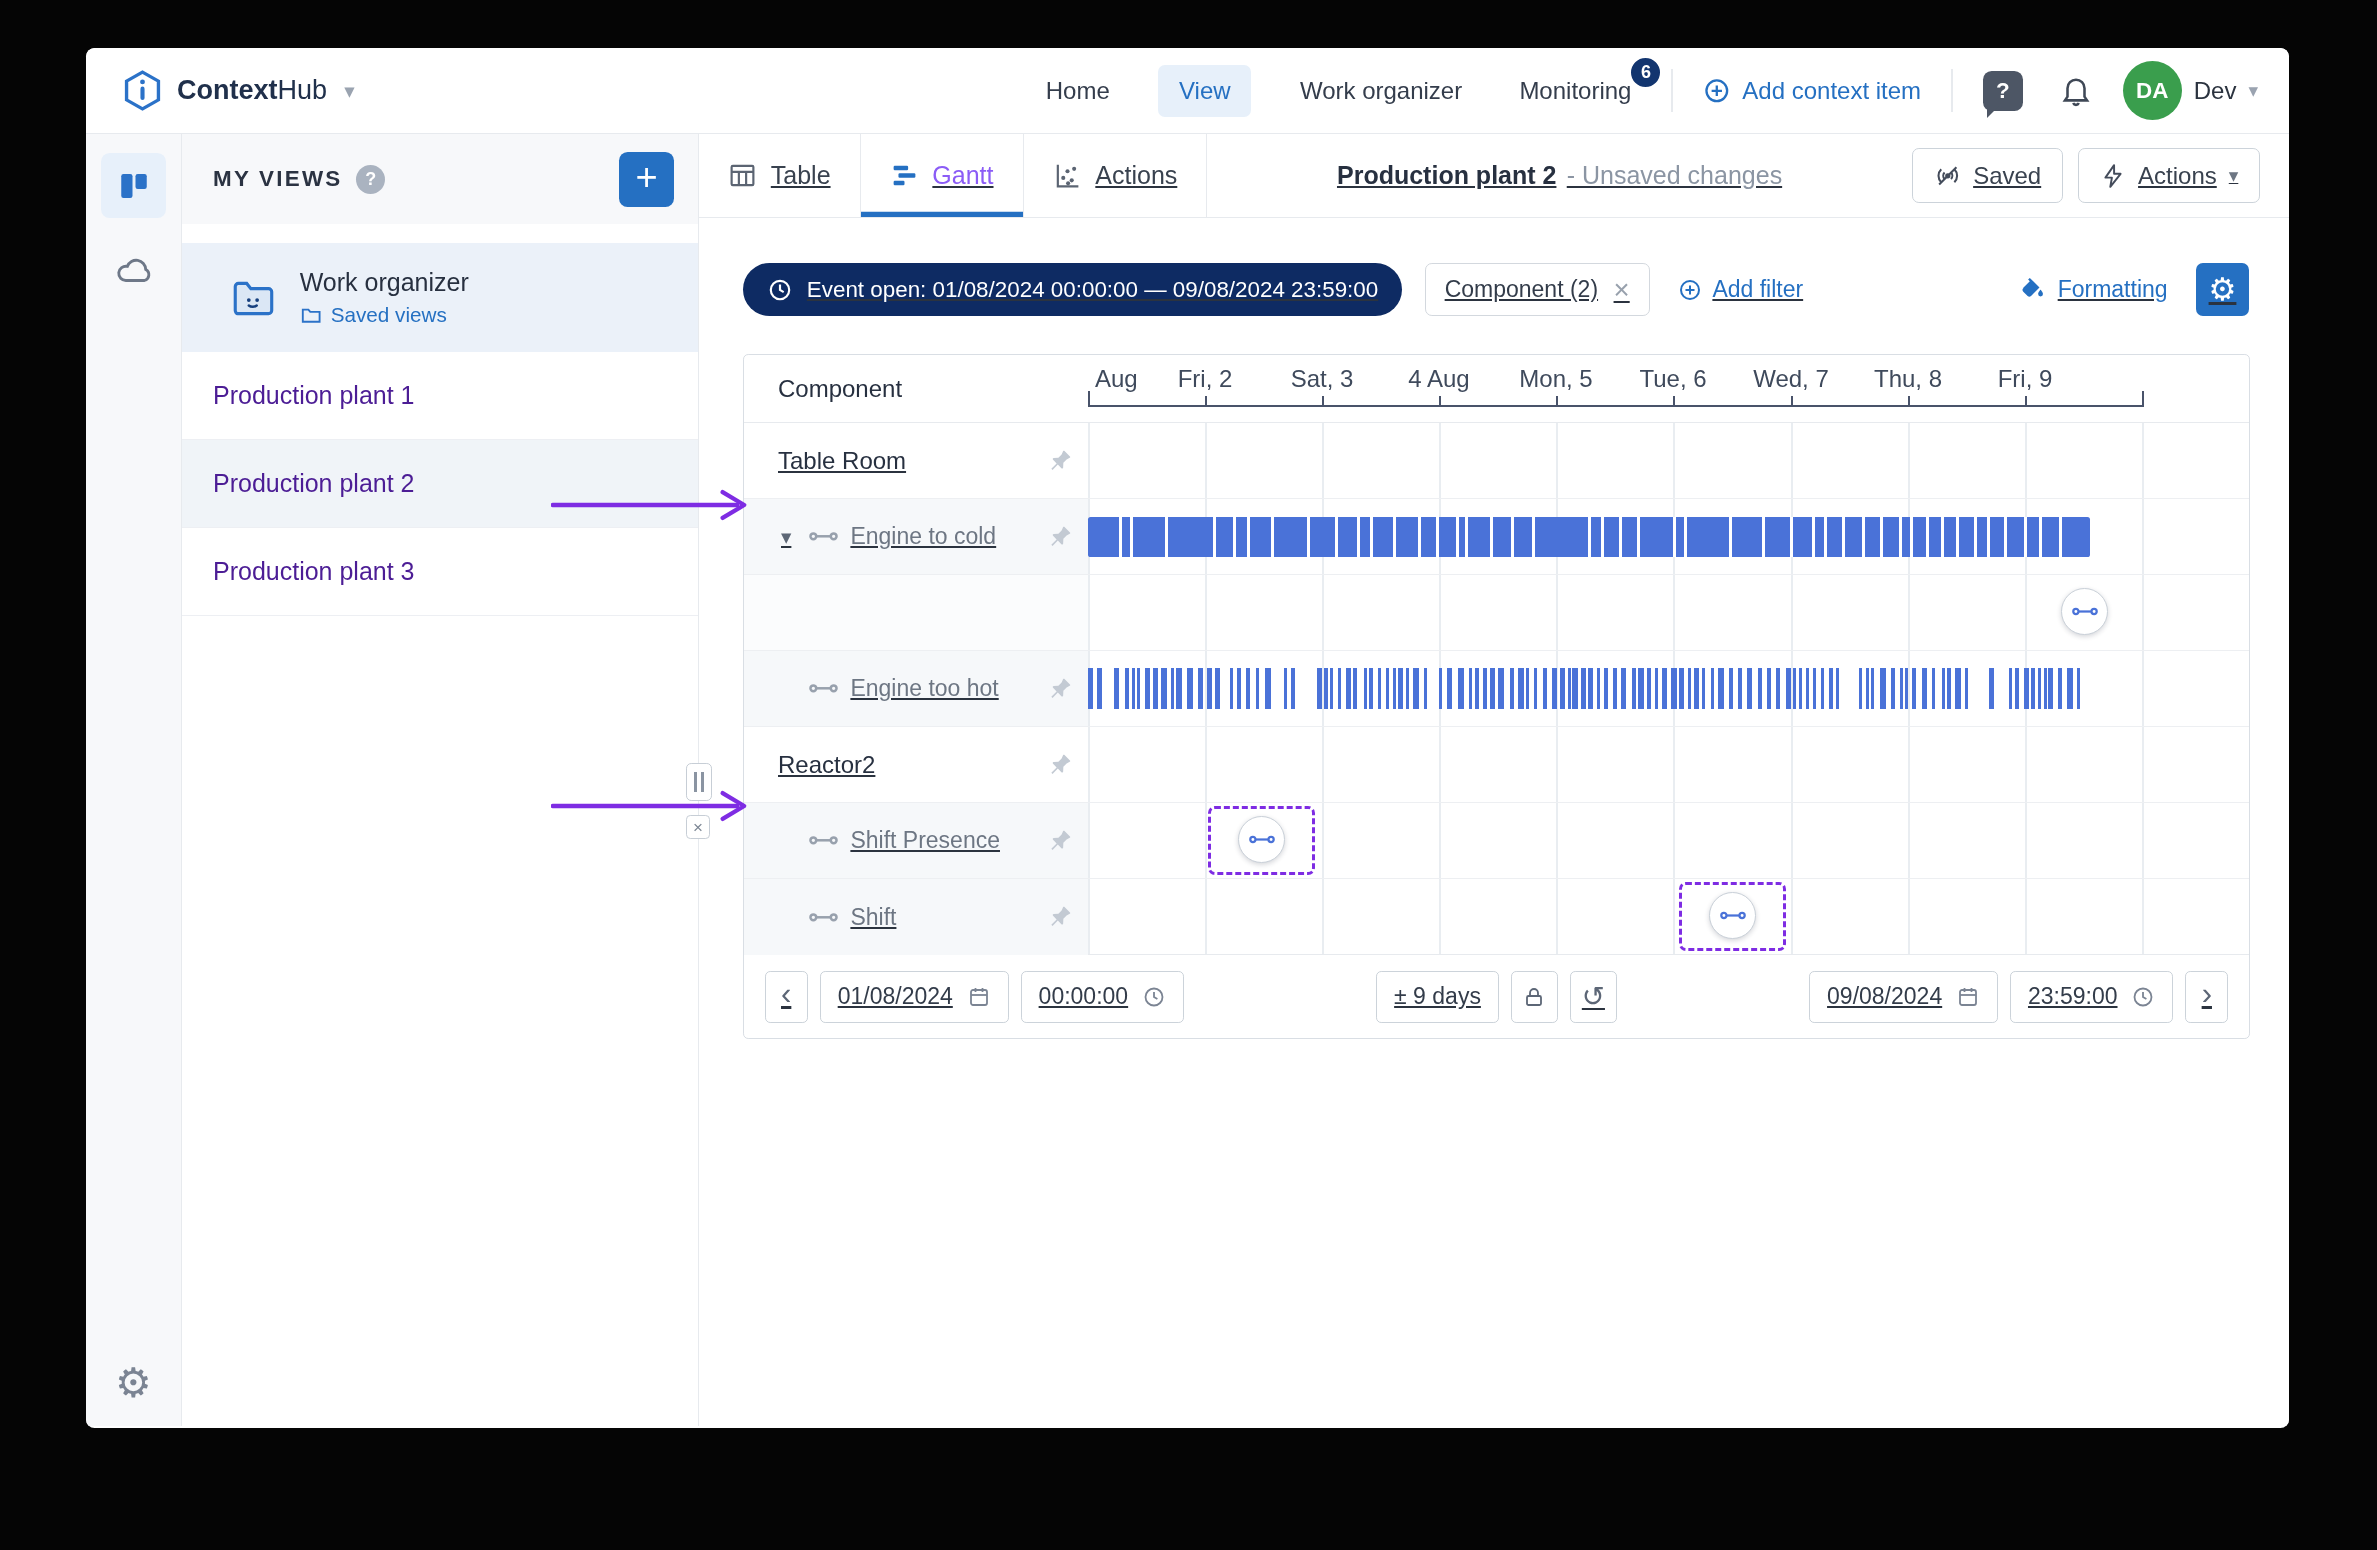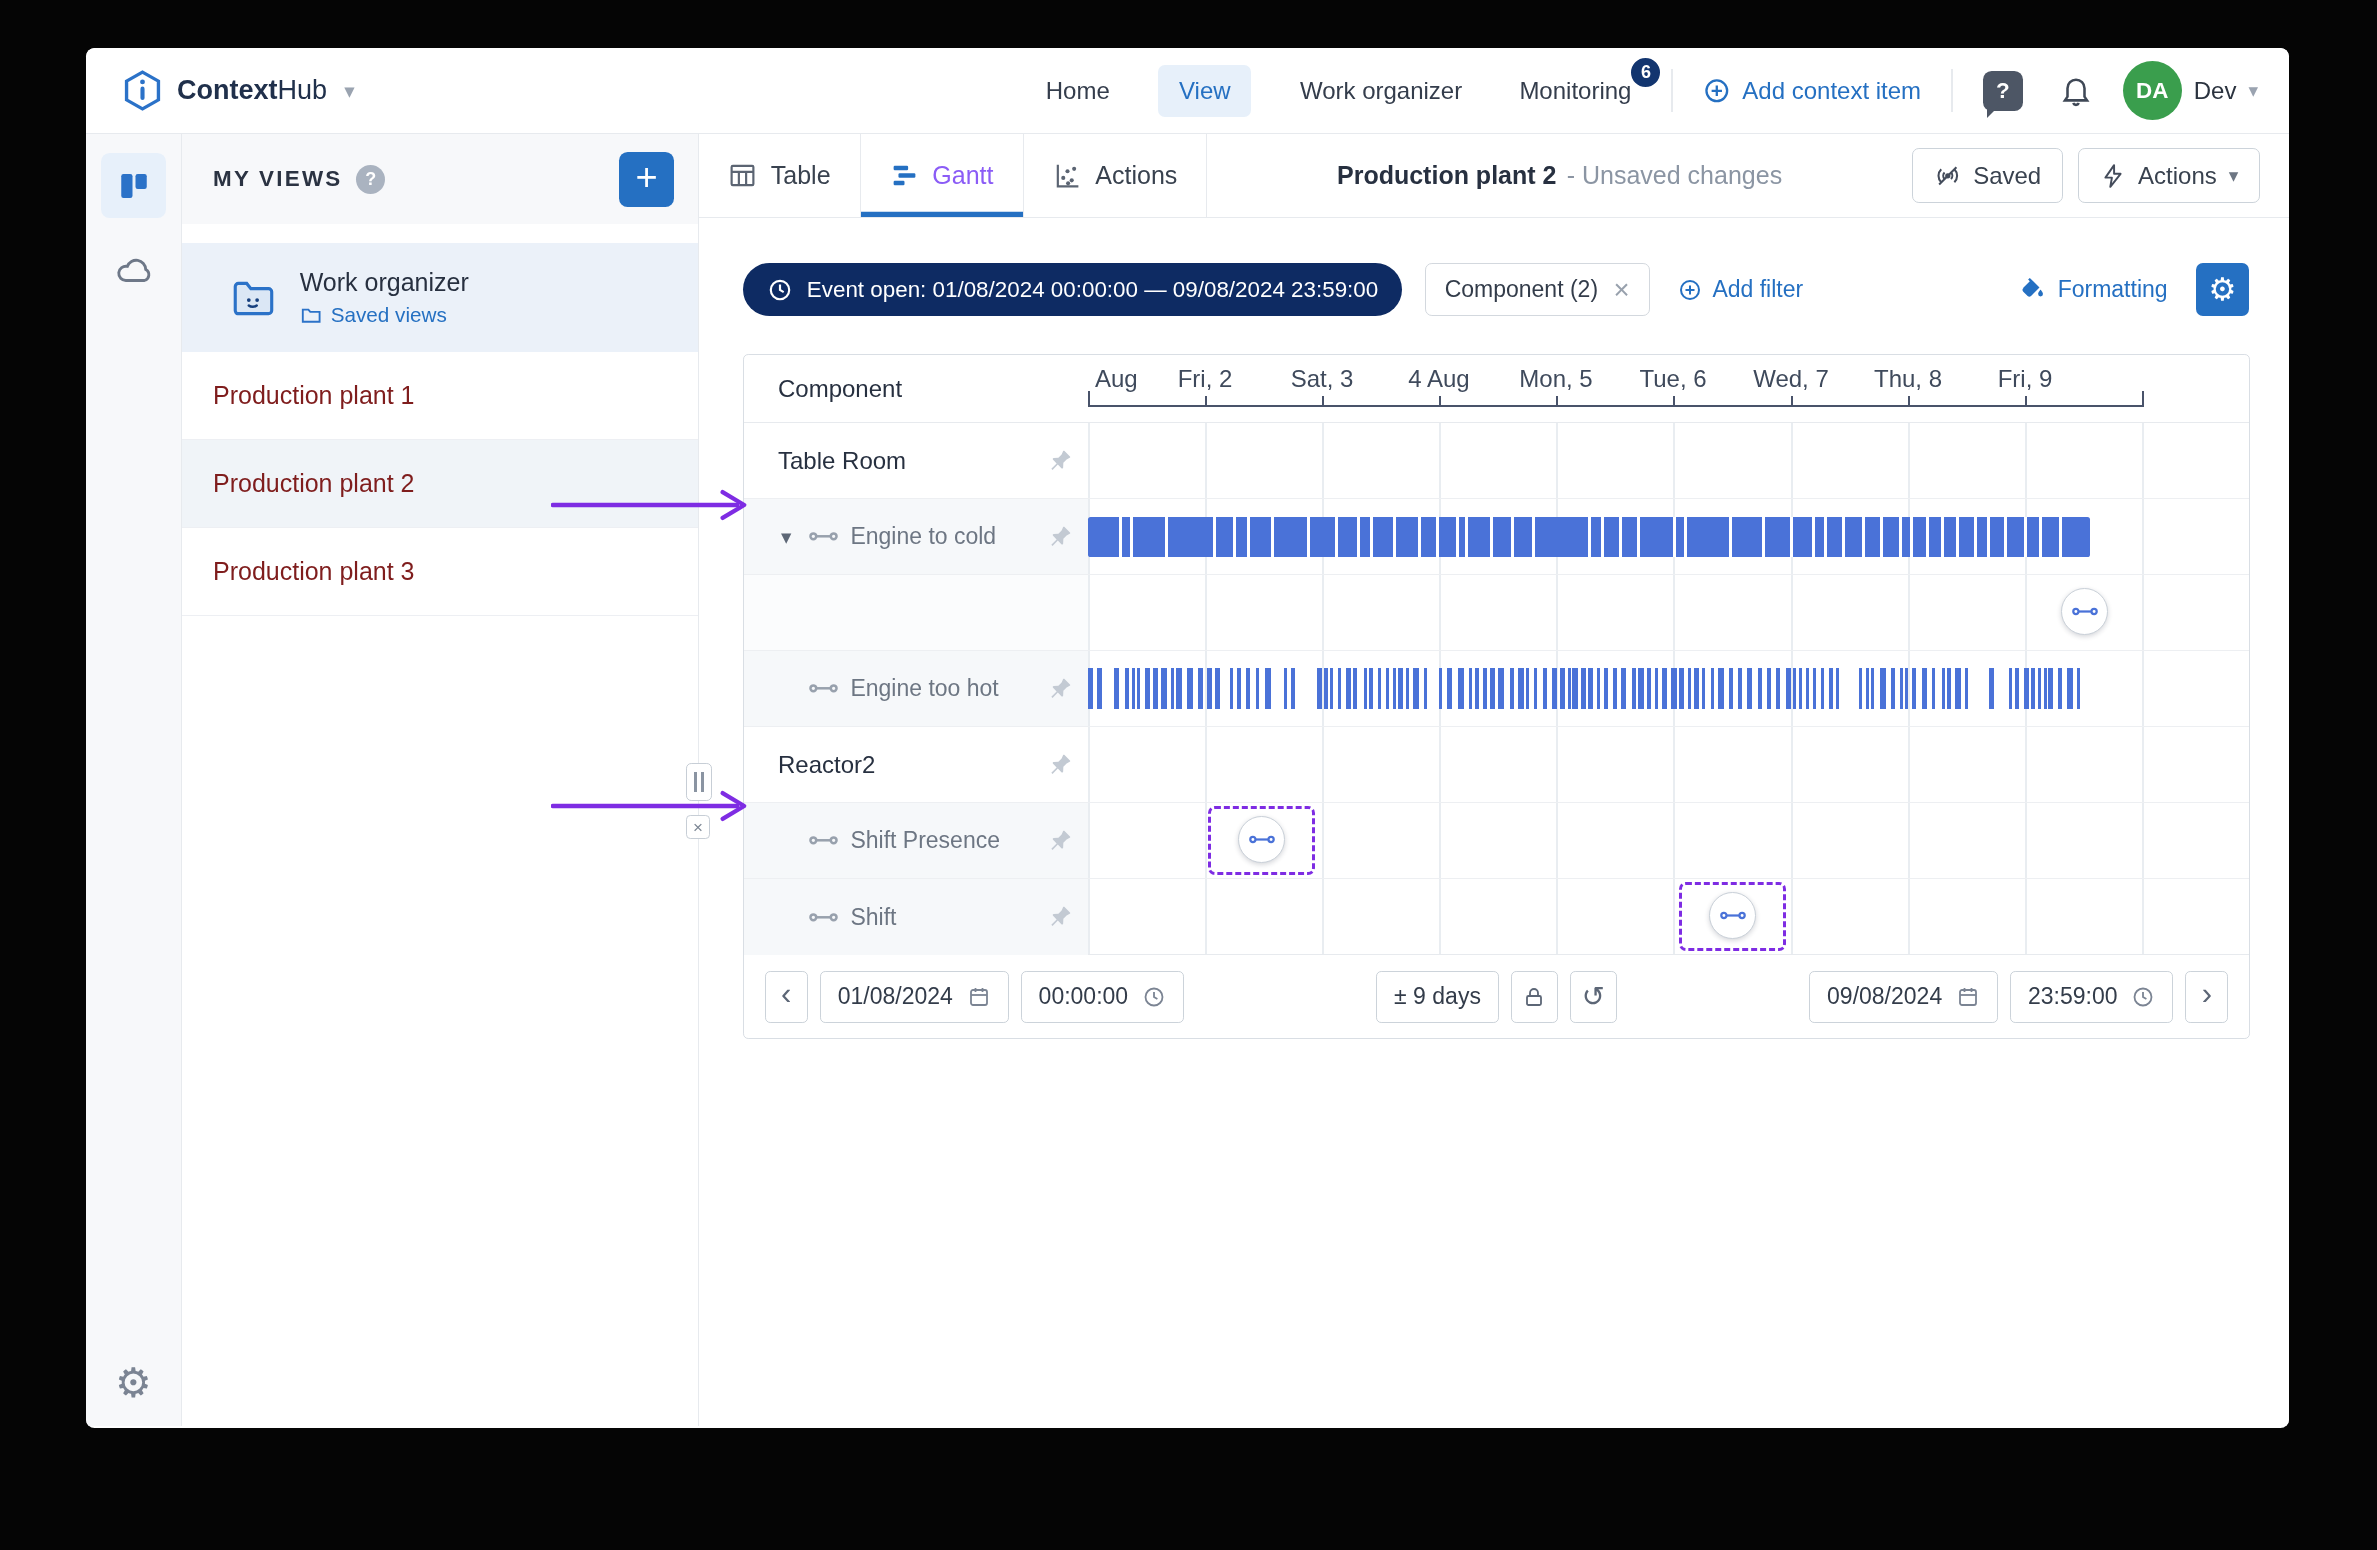--- a/index.html
+++ b/index.html
@@ -36,24 +36,24 @@
   .rail-gear{position:absolute;bottom:20.7px;left:50%;transform:translateX(-50%);font-size:41px;color:#7b8493;background:none;border:none;cursor:pointer;line-height:1;}
 
   .sidebar{width:517px;border-right:1.7px solid #e7eaee;display:flex;flex-direction:column;background:#fff;flex-shrink:0;}
   .sb-head{height:90px;display:flex;align-items:center;padding:0 24px 0 31px;background:#f7f8fa;}
   .sb-title{font-weight:700;font-size:22.4px;letter-spacing:0.1em;color:#2b3342;}
   .sb-help{width:29px;height:29px;border-radius:50%;background:#aab3c0;color:#fff;font-size:18px;font-weight:700;display:flex;align-items:center;justify-content:center;margin-left:13.8px;cursor:pointer;}
   .sb-add{margin-left:auto;width:55px;height:55px;border-radius:8.6px;background:#2570c2;color:#fff;font-size:38px;border:none;display:flex;align-items:center;justify-content:center;line-height:1;cursor:pointer;padding-bottom:5.2px;}
   .ws-card{height:109px;margin-top:19px;background:#ebf1f9;display:flex;align-items:center;gap:20.7px;padding:0 24px 0 47px;cursor:pointer;}
   .ws-title{font-size:25px;color:#273040;}
   .ws-sub{display:flex;align-items:center;gap:8.6px;color:#2570c2;font-size:20.7px;margin-top:6.9px;}
-  .view-item{height:88px;display:flex;align-items:center;padding:0 31px;font-size:25px;color:#7f1d1d;border-bottom:1.7px solid #edeff3;cursor:pointer;background:#fff;}
+  .view-item{height:88px;display:flex;align-items:center;padding:0 31px;font-size:25px;color:#4c1d95;border-bottom:1.7px solid #edeff3;cursor:pointer;background:#fff;}
   .view-item.selected{background:#f0f4f8;}
 
-  .main{flex:1;display:flex;flex-direction:column;background:#fff;min-width:0;}
+  .main{flex:1;display:flex;flex-direction:column;background:#fff;min-width:0;text-decoration:underline;}
   .tabbar{height:84px;display:flex;align-items:stretch;border-bottom:1.7px solid #e7eaee;flex-shrink:0;}
   .tab{display:flex;align-items:center;gap:13.8px;padding:0 29px;border-right:1.7px solid #e7eaee;font-size:25px;color:#39424f;cursor:pointer;white-space:nowrap;}
   .tab.active{color:#8b5cf6;box-shadow:inset 0 -5.2px 0 #2570c2;}
   .view-title{flex:1;display:flex;align-items:center;justify-content:center;gap:10.3px;font-size:25px;min-width:0;}
   .vt-main{font-weight:700;color:#273040;white-space:nowrap;}
   .vt-sub{color:#8b95a3;white-space:nowrap;}
   .tb-right{display:flex;align-items:center;gap:15.5px;padding-right:29px;}
   .btn-outline{display:flex;align-items:center;gap:12px;height:55px;padding:0 20.7px;border:1.7px solid #ccd3da;border-radius:6.9px;background:#fff;font-size:24px;color:#39424f;cursor:pointer;white-space:nowrap;}
   .btn-caret{color:#6d7683;font-size:19px;}
 

